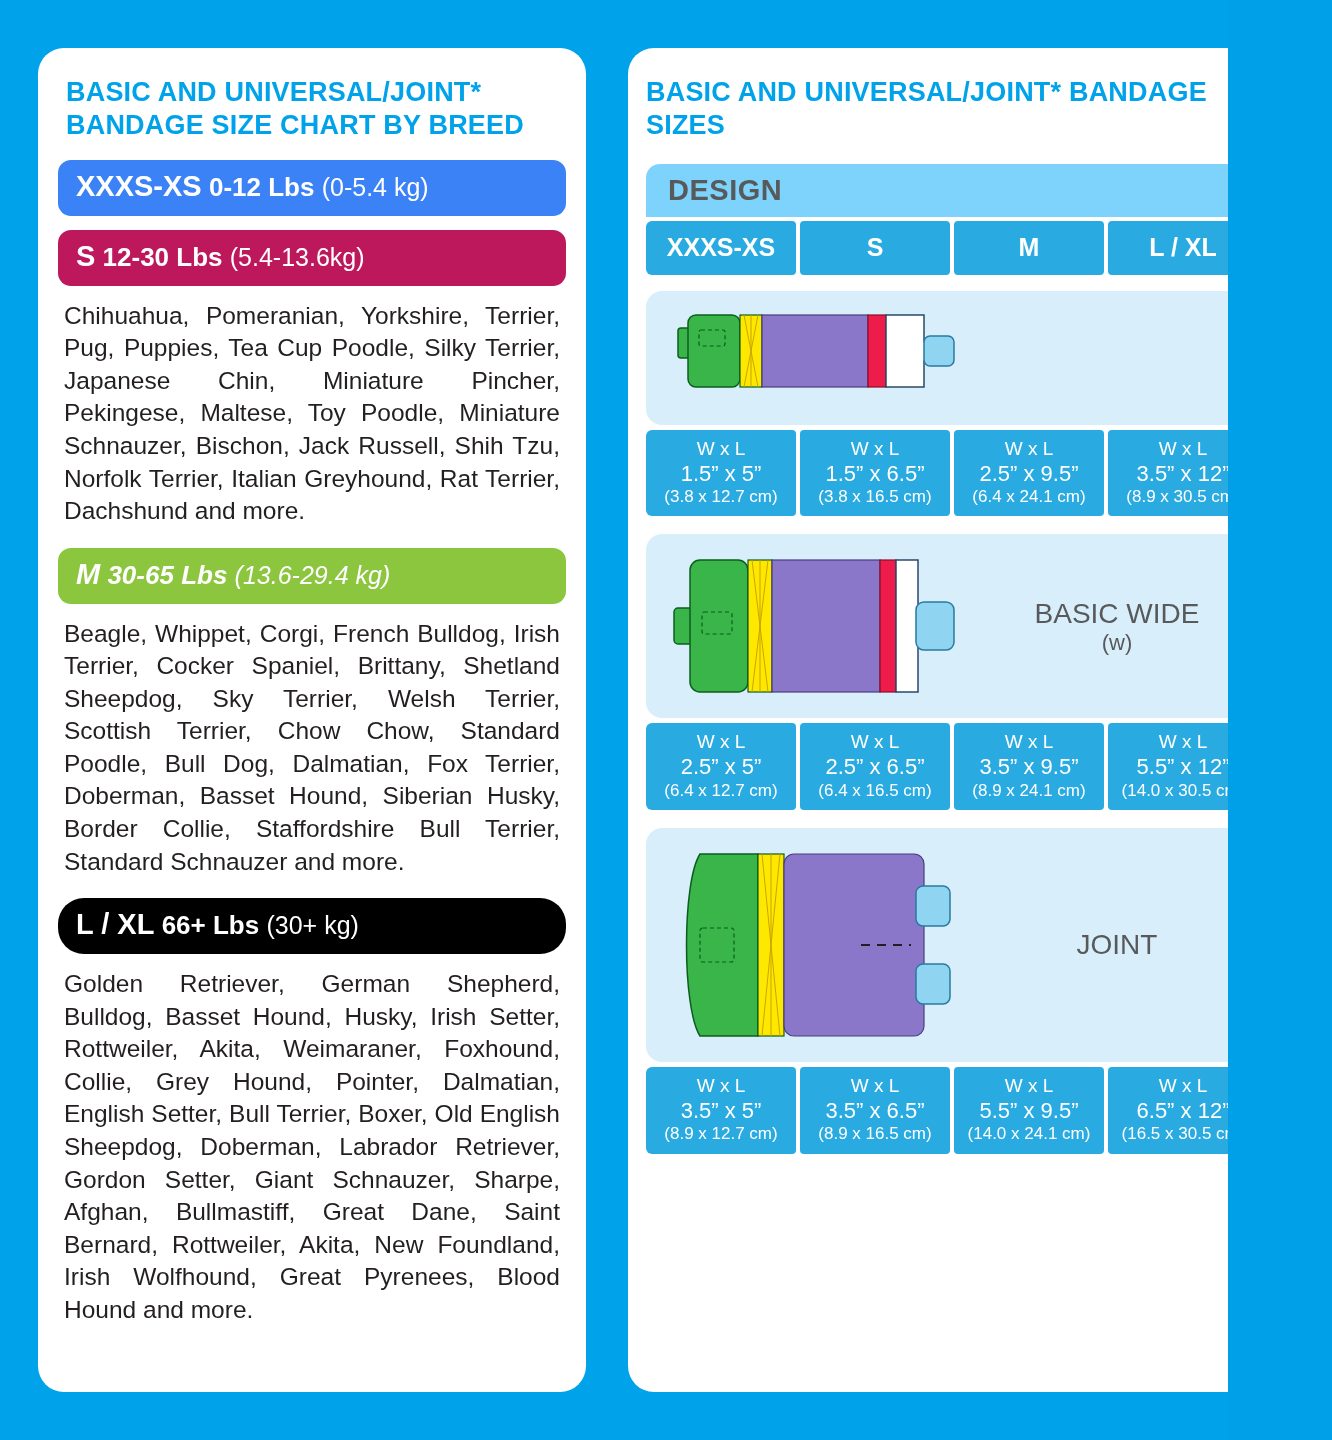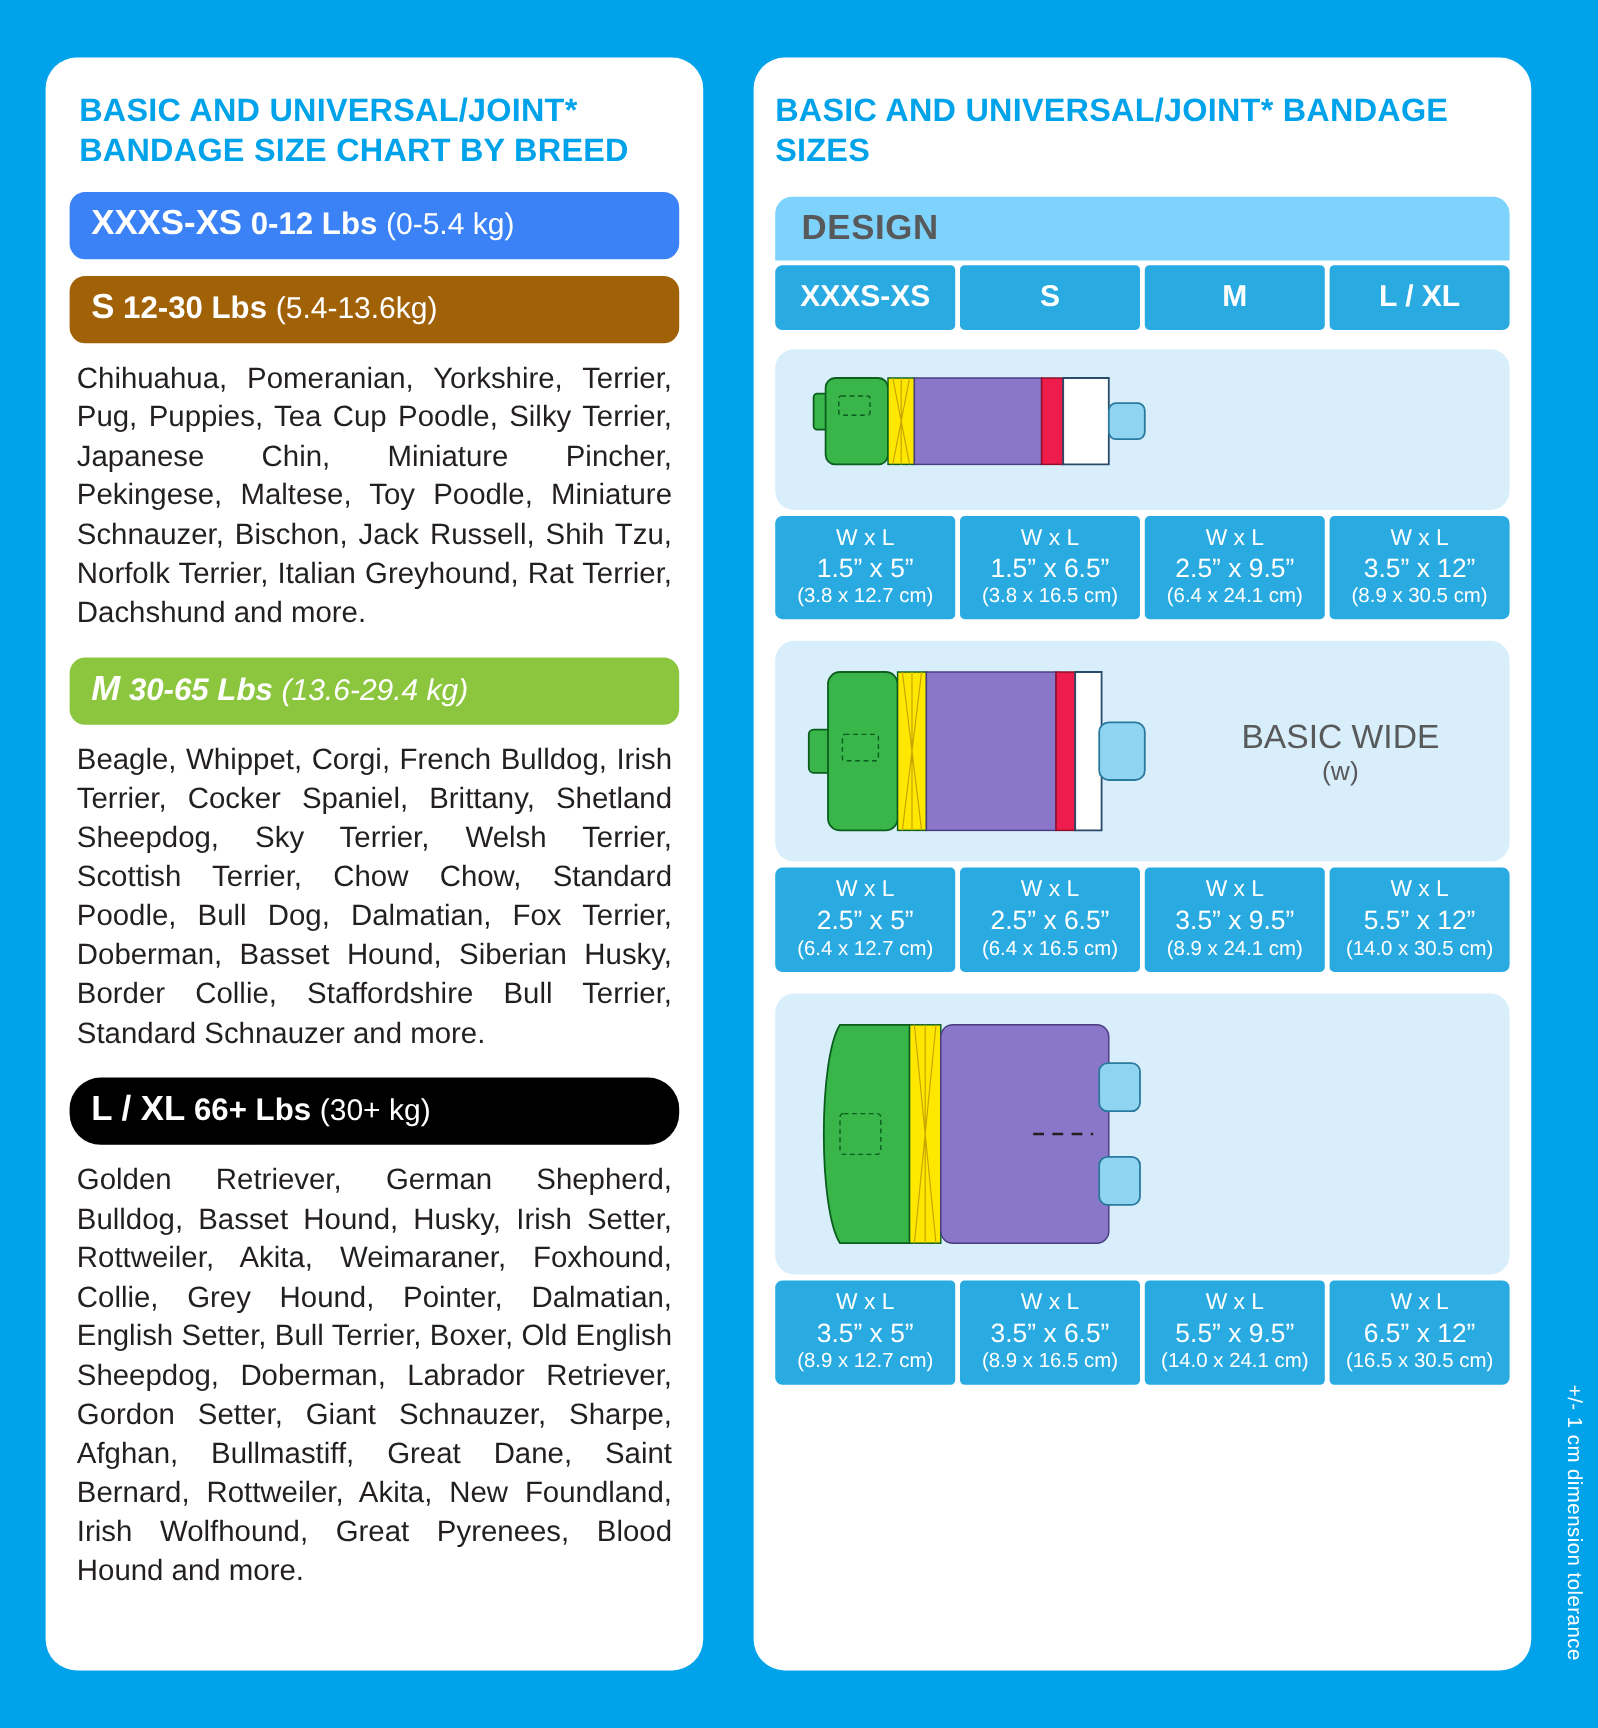--- a/index.html
+++ b/index.html
@@ -3,21 +3,21 @@
 <meta charset="utf-8">
 <style>
   html, body {
     margin: 0;
     padding: 0;
     background: #00a0e9;
     font-family: "Liberation Sans", sans-serif;
   }
   #page {
     position: relative;
-    width: 1332px;
+    width: 1228px;
     height: 1440px;
     background: #00a3ea;
     overflow: hidden;
     box-sizing: border-box;
     padding: 48px 38px;
     display: flex;
     gap: 42px;
   }
 
   
@@ -66,21 +66,21 @@
   }
   .size-bar .range {
     font-weight: bold;
     font-size: 26px;
   }
   .size-bar .metric {
     font-weight: normal;
     font-size: 25px;
   }
   .bar-xxxs { background: #3b82f6; }
-  .bar-s    { background: #a16207; }
+  .bar-s    { background: #be185d; }
   .bar-m    { background: #8cc63e; font-style: italic; }
   .bar-lxl  { background: #000000; border-radius: 26px; }
 
   .breed-list {
     color: #231f20;
     font-size: 24.5px;
     line-height: 1.33;
     text-align: justify;
     margin: 4px 6px 20px 6px;
   }
@@ -318,20 +318,23 @@
             <path d="M34 14 L92 14 L92 196 L34 196 C16 168 16 42 34 14 Z" fill="#39b54a" stroke="#0b5e1d" stroke-width="1.5"></path>
             <rect x="34" y="88" width="34" height="34" rx="3" fill="none" stroke="#0b5e1d" stroke-width="1.2" stroke-dasharray="4 3"></rect>
             <rect x="92" y="14" width="26" height="182" fill="#ffe800" stroke="#0b5e1d" stroke-width="1.2"></rect>
             <path d="M96 14 L114 196 M114 14 L96 196 M105 14 L105 196" stroke="#c9a400" stroke-width="1"></path>
             <rect x="118" y="14" width="140" height="182" rx="10" fill="#8b77c9" stroke="#4a3c80" stroke-width="1.2"></rect>
             <path d="M195 105 L245 105" stroke="#231f20" stroke-width="2" stroke-dasharray="9 7"></path>
             <rect x="250" y="46" width="34" height="40" rx="7" fill="#8fd4f0" stroke="#2a7a9e" stroke-width="1.5"></rect>
             <rect x="250" y="124" width="34" height="40" rx="7" fill="#8fd4f0" stroke="#2a7a9e" stroke-width="1.5"></rect>
           </svg>
         </div>
+        <div class="visual-label">
+          <span>JOINT</span>
+        </div>
       </div>
       <div class="dim-row">
         <div class="dim-cell">
           <span class="wl">W x L</span>
           <span class="imp">3.5” x 5”</span>
           <span class="met">(8.9 x 12.7 cm)</span>
         </div>
         <div class="dim-cell">
           <span class="wl">W x L</span>
           <span class="imp">3.5” x 6.5”</span>

